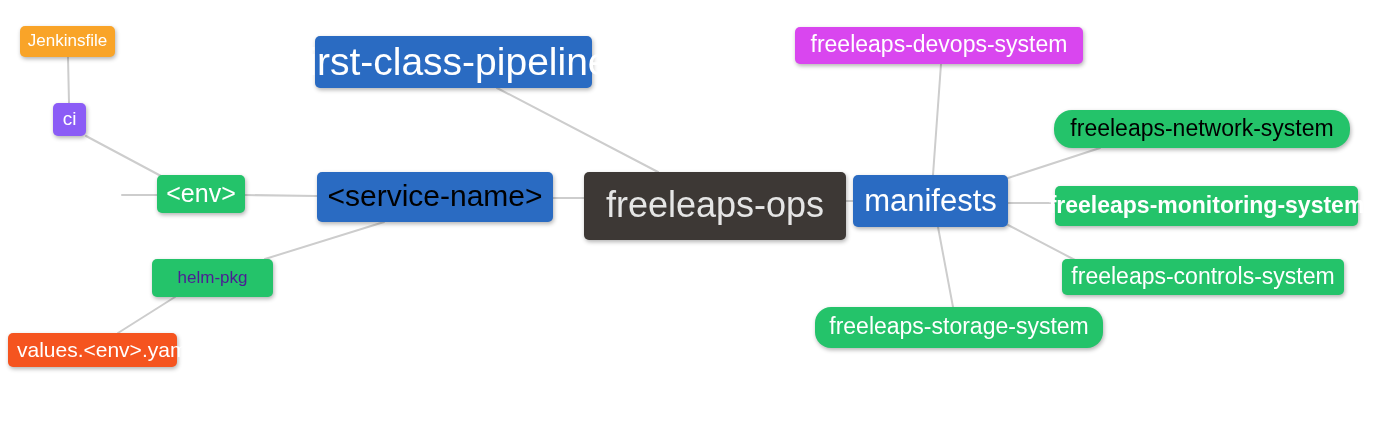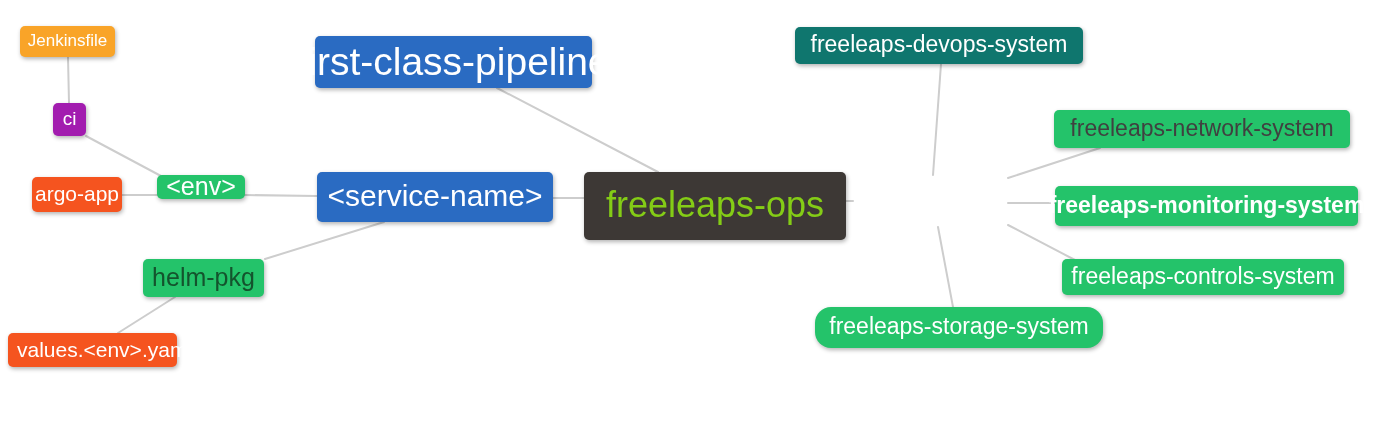--- a/index.html
+++ b/index.html
@@ -53,26 +53,26 @@
       <line x1="553" y1="198" x2="584" y2="198" stroke="#cdcdcd" stroke-width="2" stroke-linecap="round"></line>
       <line x1="846" y1="201" x2="853" y2="201" stroke="#cdcdcd" stroke-width="2" stroke-linecap="round"></line>
       <line x1="941" y1="64" x2="933" y2="175" stroke="#cdcdcd" stroke-width="2" stroke-linecap="round"></line>
       <line x1="1008" y1="178" x2="1100" y2="148" stroke="#cdcdcd" stroke-width="2" stroke-linecap="round"></line>
       <line x1="1008" y1="203" x2="1055" y2="203" stroke="#cdcdcd" stroke-width="2" stroke-linecap="round"></line>
       <line x1="1008" y1="225" x2="1075" y2="260" stroke="#cdcdcd" stroke-width="2" stroke-linecap="round"></line>
       <line x1="938" y1="227" x2="953" y2="307" stroke="#cdcdcd" stroke-width="2" stroke-linecap="round"></line>
     </svg>
 
 <div class="node" style="left: 20px; top: 26px; width: 95px; height: 31px; background: rgb(249, 164, 40); font-size: 17px; color: rgb(255, 255, 255);">Jenkinsfile</div>
-    <div class="node" style="left: 53px; top: 103px; width: 33px; height: 33px; background: #a21caf; font-size: 19px; color: rgb(255, 255, 255); text-align: right;">ci</div>
-    <div class="node" style="left: 32px; top: 177px; width: 90px; height: 35px; background: rgb(245, 84, 31); font-size: 21px; color: rgb(255, 255, 255);">argo-app</div>
-    <div class="node" style="left: 157px; top: 175px; width: 88px; height: 24px; background: rgb(36, 195, 106); font-size: 25px; color: rgb(255, 255, 255);">&lt;env&gt;</div>
-    <div class="node" style="left: 143px; top: 259px; width: 121px; height: 38px; background: rgb(36, 195, 106); font-size: 25px; color: #14532d;">helm-pkg</div>
+    <div class="node" style="left: 53px; top: 103px; width: 33px; height: 33px; background: #8b5cf6; font-size: 19px; color: rgb(255, 255, 255); text-align: right;">ci</div>
+    <div class="node" style="left: 157px; top: 175px; width: 88px; height: 38px; background: rgb(36, 195, 106); font-size: 25px; color: rgb(255, 255, 255);">&lt;env&gt;</div>
+    <div class="node" style="left: 152px; top: 259px; width: 121px; height: 38px; background: rgb(36, 195, 106); font-size: 17px; color: #4c1d95;">helm-pkg</div>
     <div class="node" style="left: 8px; top: 333px; width: 169px; height: 34px; background: rgb(245, 84, 31); font-size: 21px; color: rgb(255, 255, 255); padding-left: 24px;">values.&lt;env&gt;.yaml</div>
     <div class="node" style="left: 315px; top: 36px; width: 277px; height: 52px; background: rgb(42, 107, 194); font-size: 39px; color: rgb(255, 255, 255);">first-class-pipeline</div>
-    <div class="node" style="left: 317px; top: 172px; width: 236px; height: 50px; background: rgb(42, 107, 194); font-size: 30px; color: #ffffff;">&lt;service-name&gt;</div>
-    <div class="node" style="left: 584px; top: 172px; width: 262px; height: 68px; background: rgb(61, 56, 53); font-size: 36px; color: #84cc16; text-align: right;">freeleaps-ops</div>
-    <div class="node" style="left: 795px; top: 27px; width: 288px; height: 37px; background: #0f766e; font-size: 23px; color: rgb(255, 255, 255);">freeleaps-devops-system</div>
-    <div class="node" style="left: 1054px; top: 110px; width: 296px; height: 38px; background: rgb(36, 195, 106); font-size: 23px; color: #404040;">freeleaps-network-system</div>
+    <div class="node" style="left: 317px; top: 172px; width: 236px; height: 50px; background: rgb(42, 107, 194); font-size: 30px; color: #000000;">&lt;service-name&gt;</div>
+    <div class="node" style="left: 584px; top: 172px; width: 262px; height: 68px; background: rgb(61, 56, 53); font-size: 36px; color: #e5e5e5; text-align: right;">freeleaps-ops</div>
+    <div class="node" style="left: 853px; top: 175px; width: 155px; height: 52px; background: rgb(42, 107, 194); font-size: 31px; color: rgb(255, 255, 255);">manifests</div>
+    <div class="node" style="left: 795px; top: 27px; width: 288px; height: 37px; background: #d946ef; font-size: 23px; color: rgb(255, 255, 255);">freeleaps-devops-system</div>
+    <div class="node" style="left: 1054px; top: 110px; width: 296px; height: 38px; background: rgb(36, 195, 106); font-size: 23px; color: #000000; border-radius: 18px;">freeleaps-network-system</div>
     <div class="node" style="left: 1055px; top: 186px; width: 303px; height: 40px; background: rgb(36, 195, 106); font-size: 23px; color: rgb(255, 255, 255); font-weight: bold;">freeleaps-monitoring-system</div>
     <div class="node" style="left: 1062px; top: 259px; width: 282px; height: 36px; background: rgb(36, 195, 106); font-size: 23px; color: rgb(255, 255, 255);">freeleaps-controls-system</div>
     <div class="node" style="left: 815px; top: 307px; width: 288px; height: 41px; background: rgb(36, 195, 106); font-size: 23px; color: rgb(255, 255, 255); border-radius: 16px;">freeleaps-storage-system</div>
   </div>
 
 </body></html>

